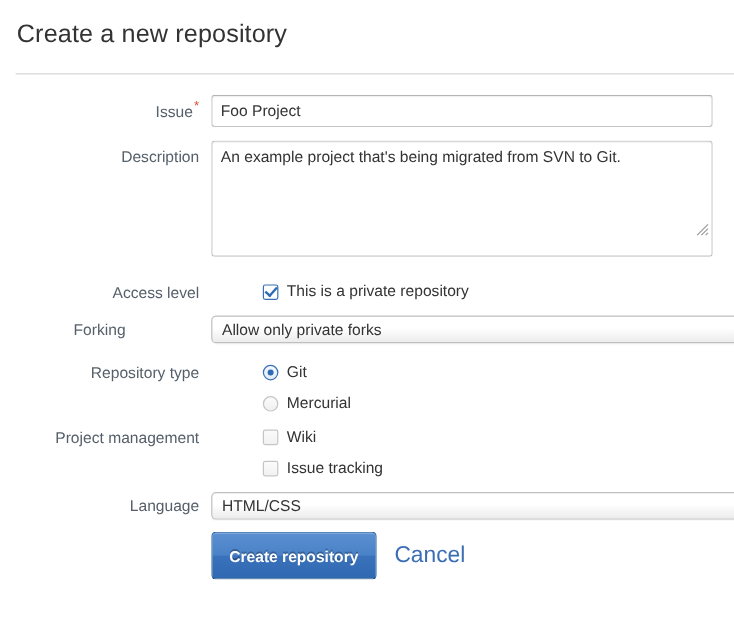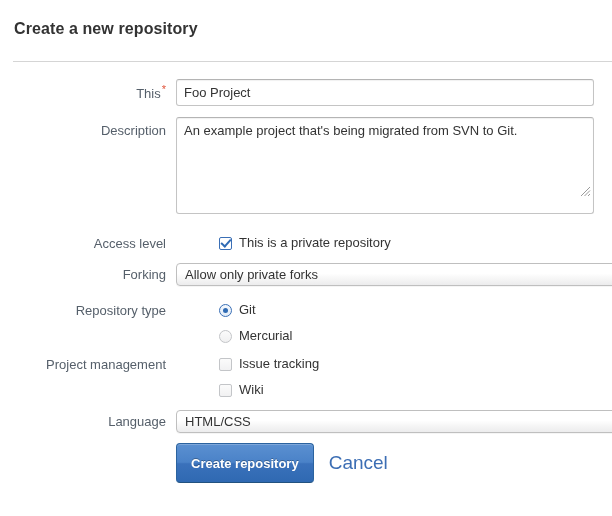--- a/index.html
+++ b/index.html
@@ -8,21 +8,21 @@
     background:#ffffff;
     font-family:"Liberation Sans","DejaVu Sans",sans-serif;
     -webkit-font-smoothing:antialiased;
     overflow:hidden;
   }
   .page{position:relative;width:612px;height:516px;}
 
   
   .page-title{
     position:absolute;left:14px;top:15px;
-    font-size:16px;line-height:28px;font-weight:700;
+    font-size:21px;line-height:28px;font-weight:400;
     color:#333333;letter-spacing:.1px;white-space:nowrap;
   }
   .divider{
     position:absolute;left:13px;top:61px;width:599px;height:1px;
     background:#d5d5d5;
   }
 
   
   .form{position:absolute;left:0;top:76px;width:612px;}
   .row{position:relative;width:612px;}
@@ -160,21 +160,21 @@
 <body>
 
 <div class="page">
 
   <div class="page-title">Create a new repository</div>
   <div class="divider"></div>
 
   <div class="form">
 
     <div class="row" style="height:39px;">
-      <div class="label" style="top:8px;"><span>This</span><span class="req">*</span></div>
+      <div class="label" style="top:8px;"><span>Issue</span><span class="req">*</span></div>
       <div class="control" style="top:3px;text-decoration:underline;">
         <input class="text-input" type="text" value="Foo Project" style="">
       </div>
     </div>
 
     <div class="row" style="height:117px;">
       <div class="label" style="top:8px;">Description</div>
       <div class="control" style="top:2px;">
         <div class="ta-wrap">
           <textarea class="textarea" style="">An example project that's being migrated from SVN to Git.</textarea>
@@ -189,21 +189,21 @@
       <div class="label" style="top:4px;">Access level</div>
       <div class="control" style="top:3px;">
         <div class="opt">
           <span class="cb on"></span>
           <span class="opt-label">This is a private repository</span>
         </div>
       </div>
     </div>
 
     <div class="row" style="height:39px;">
-      <div class="label" style="top:7px;">Forking</div>
+      <div class="label" style="top:7px;text-align:center;">Forking</div>
       <div class="control" style="top:3px;">
         <div class="select">
           <span>Allow only private forks</span>
           <span class="caret"></span>
         </div>
       </div>
     </div>
 
     <div class="row" style="height:54px;">
       <div class="label" style="top:4px;">Repository type</div>
@@ -217,25 +217,25 @@
           <span class="opt-label">Mercurial</span>
         </div>
       </div>
     </div>
 
     <div class="row" style="height:54px;">
       <div class="label" style="top:4px;">Project management</div>
       <div class="control" style="top:3px;">
         <div class="opt">
           <span class="cb off"></span>
+          <span class="opt-label">Wiki</span>
+        </div>
+        <div class="opt">
+          <span class="cb off"></span>
           <span class="opt-label">Issue tracking</span>
-        </div>
-        <div class="opt">
-          <span class="cb off"></span>
-          <span class="opt-label">Wiki</span>
         </div>
       </div>
     </div>
 
     <div class="row" style="height:32px;">
       <div class="label" style="top:7px;">Language</div>
       <div class="control" style="top:3px;">
         <div class="select">
           <span>HTML/CSS</span>
           <span class="caret"></span>

